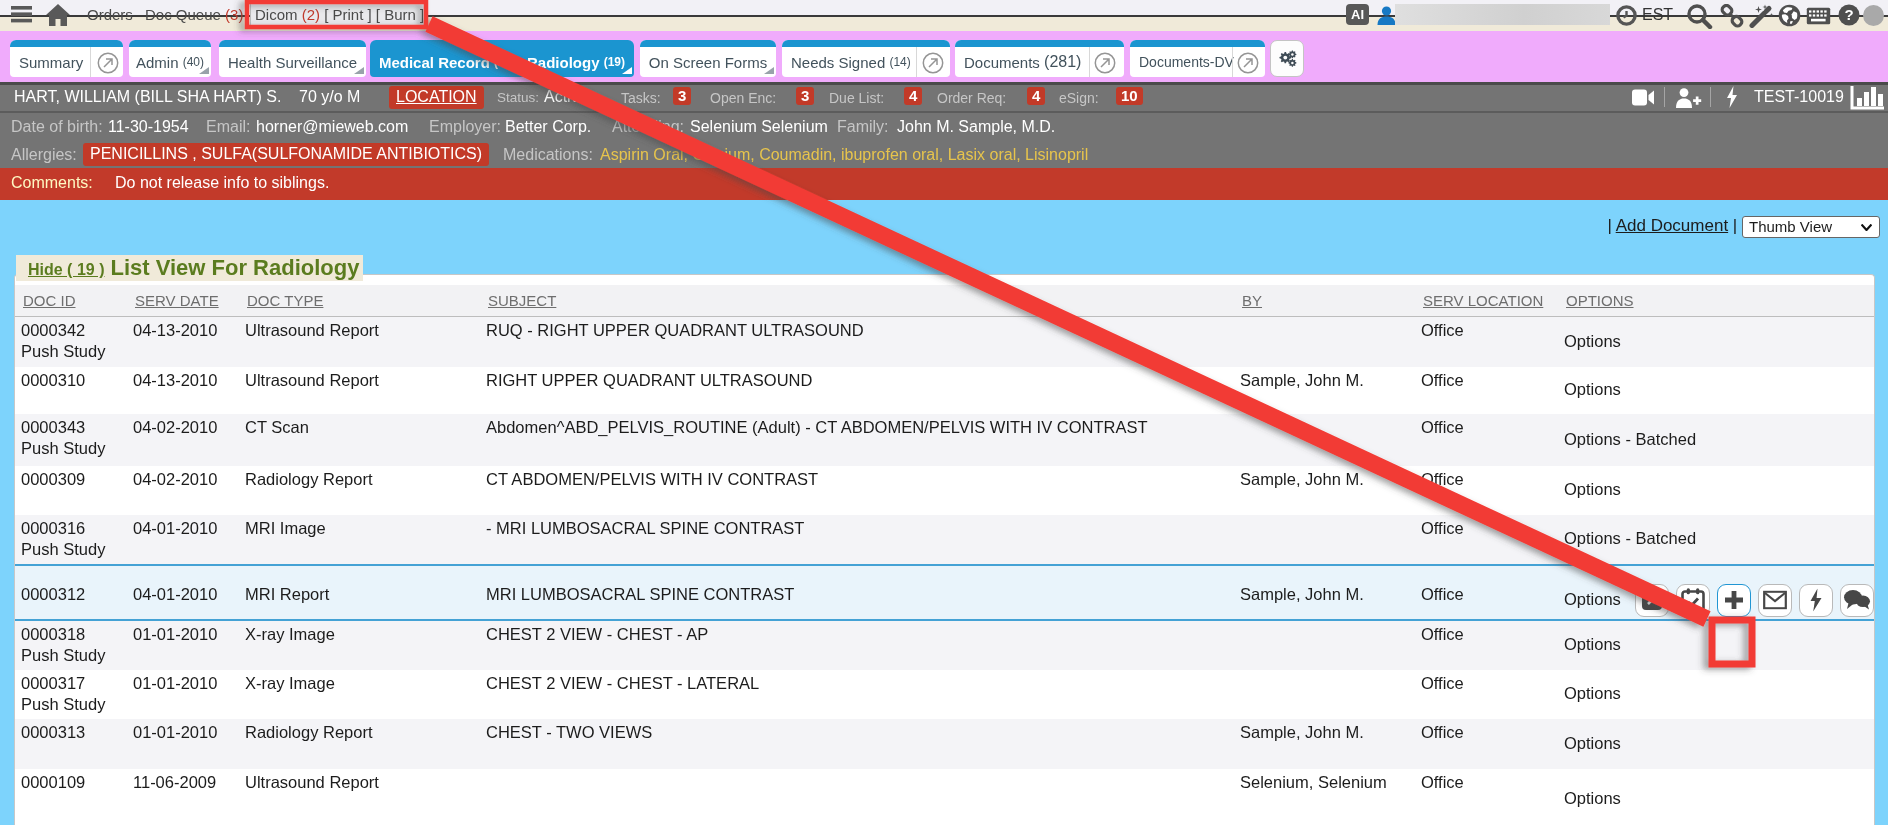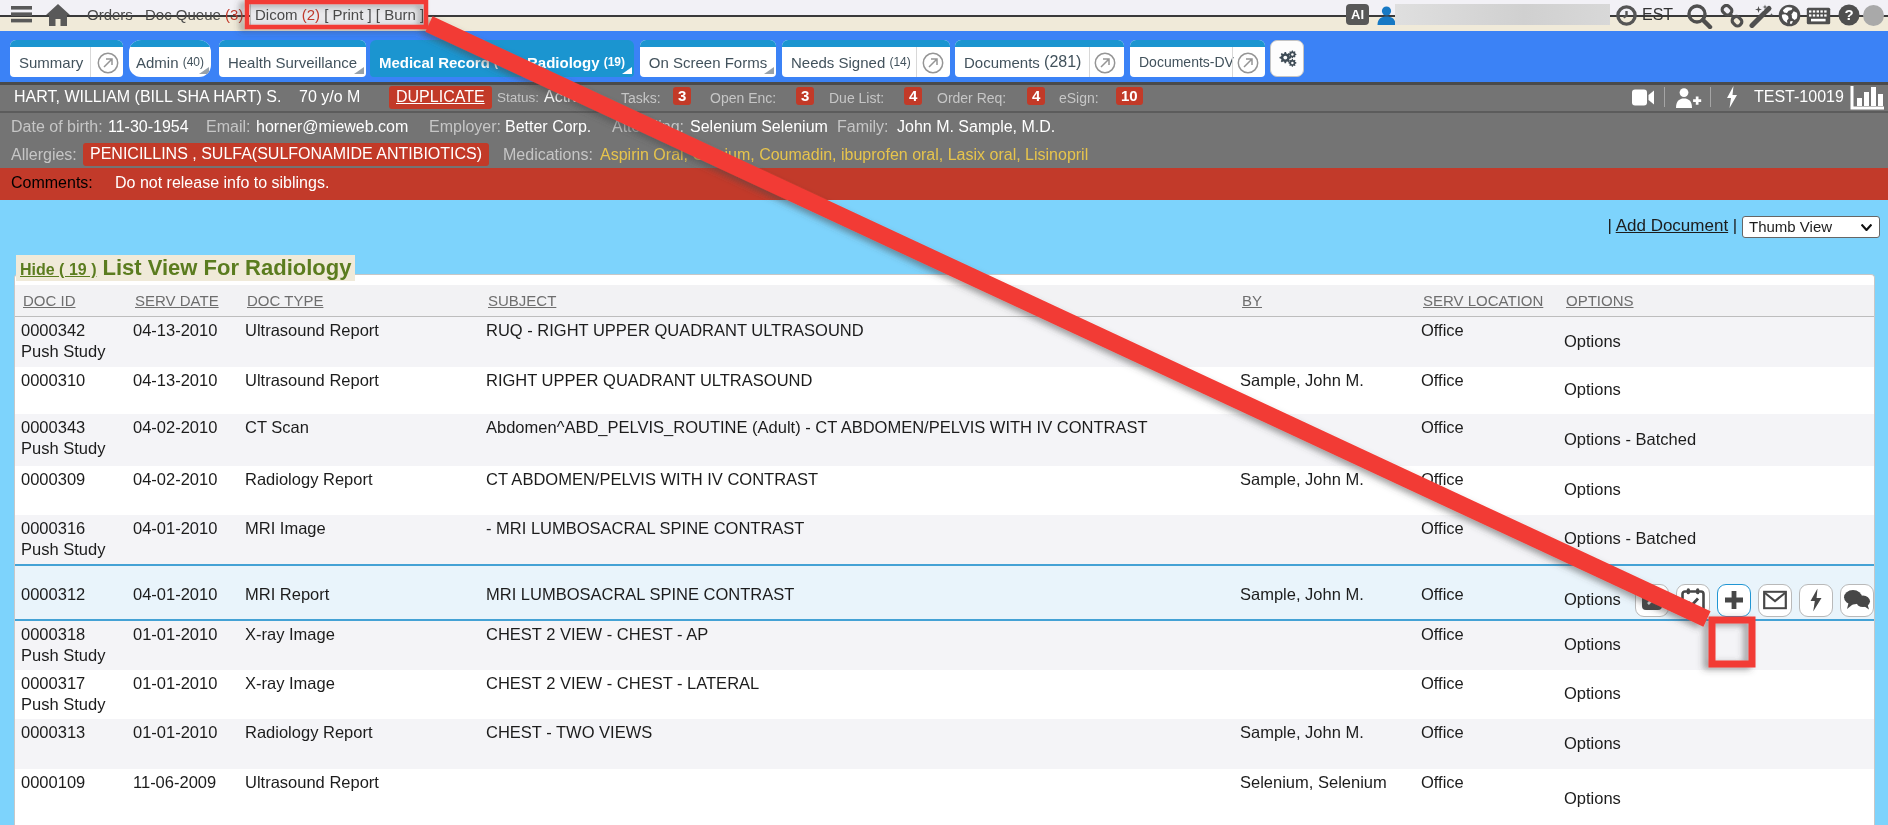--- a/index.html
+++ b/index.html
@@ -1,20 +1,20 @@
 <!DOCTYPE html>
 <html><head>
 <meta charset="utf-8">
 <style>
 * { margin:0; padding:0; box-sizing:border-box; }
 html,body { width:1888px; height:825px; overflow:hidden; font-family:"Liberation Sans", sans-serif; background:#f0ead9; }
 .topbar { position:absolute; left:0; top:0; width:1888px; height:17px; background:#f2f1f6; border-bottom:2px solid #3a3a3a; }
 .topbar .menu-txt { position:absolute; top:6px; font-size:15px; color:#4a4a4a; white-space:nowrap; }
 .red { color:#c0392b; }
-.tabbar { position:absolute; left:0; top:31px; width:1888px; height:54px; background:#3b82f6; border-bottom:3px solid #4a4a4a; }
+.tabbar { position:absolute; left:0; top:31px; width:1888px; height:54px; background:#f0abfc; border-bottom:3px solid #4a4a4a; }
 .tab { position:absolute; top:9px; height:37px; background:#fff; border-radius:6px 6px 4px 4px; overflow:hidden; }
 .tab .bluestrip { position:absolute; left:0; top:0; width:100%; height:7px; background:#1b95d0; }
 .tab .lbl { position:absolute; left:0; right:0; top:7px; bottom:0; display:flex; align-items:center; justify-content:center; font-size:15px; color:#42525c; white-space:nowrap; }
 .tab.active { background:#1b95d0; }
 .tab.active .lbl { color:#fff; font-weight:bold; }
 .tab .corner { position:absolute; right:2px; bottom:3px; width:0; height:0; border-left:10px solid transparent; border-bottom:7px solid #98a2aa; }
 .tab.active .corner { border-bottom-color:#fff; }
 .tab .divider { position:absolute; top:7px; bottom:0; width:1px; background:#d8d8d8; }
 .gearbtn { position:absolute; left:1270px; top:9px; width:34px; height:37px; background:#fdfdfd; border:1px solid #c4c4c4; border-radius:7px; display:flex; align-items:center; justify-content:center; }
 .phdr { position:absolute; left:0; top:85px; width:1888px; height:26px; background:#747474; }
@@ -24,21 +24,21 @@
 .wht { color:#fff; }
 .badge { display:inline-block; background:#c23a28; color:#fff; font-weight:bold; border-radius:3px; padding:0px 5px 1px 5px; font-size:15px; }
 .hrow { position:absolute; white-space:nowrap; font-size:16px; }
 .meds { color:#e7c44c; }
 .content { position:absolute; left:0; top:200px; width:1888px; height:723px; background:#7dd3fc; }
 .adddoc { position:absolute; top:16px; right:8px; font-size:17px; color:#1c1c1c; }
 .adddoc a { color:#1c1c1c; }
 .tv-select { display:inline-block; width:138px; height:22px; border:1.5px solid #666; border-radius:3px; background:#fff; font-size:15px; padding:1px 6px; position:relative; top:0px; vertical-align:middle; }
 .fieldset { position:absolute; left:14px; top:74px; width:1861px; height:551px; border:1px solid #c7c7c7; border-radius:4px 4px 0 0; border-bottom:none; background:#fff; }
 .legend { position:absolute; left:2px; top:56px; background:#f0ead9; padding:0 6px; white-space:nowrap; }
-.hide-link { font-size:16px; font-weight:bold; color:#5b7c1f; text-decoration:underline; }
+.hide-link { font-size:16px; font-weight:bold; color:#5b7c1f; text-decoration:underline;margin-left:8px; }
 .lv-title { font-size:22px; font-weight:bold; color:#5b7c1f; margin-left:6px; }
 table.doclist { position:absolute; left:0px; top:0px; width:1859px; table-layout:fixed; border-collapse:collapse; font-size:16.5px; color:#1c1c1c; }
 table.doclist th { text-align:left; font-weight:normal; color:#6e6e6e; text-decoration:underline; font-size:15px; padding:7px 0 7px 8px; background:#f2f2f4; border-bottom:1px solid #bdbdbd; height:31px; }
 table.doclist td { vertical-align:top; padding:3px 0 4px 6px; line-height:21px; }
 table.doclist td.opt { vertical-align:middle; }
 tr.alt { background:#f4f4f7; }
 tr.hl { background:#e9f4fb; }
 tr.hl td { border-top:2px solid #44a2d5; border-bottom:2px solid #44a2d5; padding-top:18px; padding-bottom:2px; }
 td.opt { white-space:nowrap; }
 .iconbtn { display:inline-block; width:34px; height:33px; white-space:nowrap; background:#fff; border:1px solid #b9b9b9; border-radius:9px; vertical-align:middle; margin-left:7px; position:relative; }
@@ -127,21 +127,21 @@
 <div class="tabbar">
   <div class="tab" style="left:10px;width:113px;">
     <div class="bluestrip"></div>
     <div class="lbl" style="justify-content:flex-start;padding-left:9px;">Summary</div>
     <div class="divider" style="left:80px;"></div>
     <svg width="22" height="22" style="position:absolute;left:87px;top:12px" viewBox="0 0 22 22">
       <circle cx="11" cy="11" r="9.7" fill="none" stroke="#959595" stroke-width="1.5"></circle>
       <path d="M7 15 L14.5 7.5 M9 7 L15 7 L15 13" fill="none" stroke="#959595" stroke-width="1.5"></path>
     </svg>
   </div>
-  <div class="tab" style="left:129px;width:82px;border-radius:12px;">
+  <div class="tab" style="left:129px;width:82px;">
       <div class="bluestrip"></div>
       <div class="lbl">Admin&nbsp;<span style="font-size:12px">(40)</span></div>
       <div class="corner"></div>
     </div>
   <div class="tab" style="left:219px;width:147px;">
       <div class="bluestrip"></div>
       <div class="lbl">Health Surveillance</div>
       <div class="corner"></div>
     </div>
   <div class="tab active" style="left:370px;width:264px;">
@@ -190,21 +190,21 @@
         <path d="M19 13.6 L20.4 13.6 L20.8 15 L21.8 15.4 L23 14.7 L24 15.7 L23.3 16.9 L23.7 17.9 L25.1 18.3 L25.1 19.7 L23.7 20.1 L23.3 21.1 L24 22.3 L23 23.3 L21.8 22.6 L20.8 23 L20.4 24.4 L19 24.4 L18.6 23 L17.6 22.6 L16.4 23.3 L15.4 22.3 L16.1 21.1 L15.7 20.1 L14.3 19.7 L14.3 18.3 L15.7 17.9 L16.1 16.9 L15.4 15.7 L16.4 14.7 L17.6 15.4 L18.6 15 Z"></path>
         <circle cx="19.7" cy="19" r="1.7" fill="#fdfdfd"></circle>
       </g>
     </svg>
   </div>
 </div>
 
 <div class="phdr">
   <div class="hrow wht" style="left:14px;top:3px;">HART, WILLIAM (BILL SHA HART) S.</div>
   <div class="hrow wht" style="left:299px;top:3px;">70 y/o M</div>
-  <div class="hrow" style="left:389px;top:1px;"><span class="badge" style="text-decoration:underline;font-weight:normal;font-size:16px;padding:2px 7px 3px 7px;">DUPLICATE</span></div>
+  <div class="hrow" style="left:389px;top:1px;"><span class="badge" style="text-decoration:underline;font-weight:normal;font-size:16px;padding:2px 7px 3px 7px;">LOCATION</span></div>
   <div class="hrow" style="left:497px;top:5px;font-size:13.5px;"><span class="lab">Status:</span></div>
   <div class="hrow wht" style="left:544px;top:3px;">Active</div>
   <div class="hrow" style="left:621px;top:5px;font-size:14px;"><span class="lab">Tasks:</span></div>
   <div class="hrow" style="left:673px;top:2px;"><span class="badge">3</span></div>
   <div class="hrow" style="left:710px;top:5px;font-size:14px;"><span class="lab">Open Enc:</span></div>
   <div class="hrow" style="left:796px;top:2px;"><span class="badge">3</span></div>
   <div class="hrow" style="left:829px;top:5px;font-size:14px;"><span class="lab">Due List:</span></div>
   <div class="hrow" style="left:904px;top:2px;"><span class="badge">4</span></div>
   <div class="hrow" style="left:937px;top:5px;font-size:14px;"><span class="lab">Order Req:</span></div>
   <div class="hrow" style="left:1027px;top:2px;"><span class="badge">4</span></div>
@@ -246,21 +246,21 @@
   <div class="hrow wht" style="left:690px;top:5px;">Selenium Selenium</div>
   <div class="hrow" style="left:837px;top:5px;"><span class="lab">Family:</span></div>
   <div class="hrow wht" style="left:897px;top:5px;">John M. Sample, M.D.</div>
   <div class="hrow" style="left:11px;top:33px;"><span class="lab">Allergies:</span></div>
   <div class="hrow" style="left:83px;top:30px;"><span class="badge" style="font-weight:normal;font-size:16px;padding:2px 7px 3px 7px;">PENICILLINS , SULFA(SULFONAMIDE ANTIBIOTICS)</span></div>
   <div class="hrow" style="left:503px;top:33px;"><span class="lab">Medications:</span></div>
   <div class="hrow meds" style="left:600px;top:33px;">Aspirin Oral, Calcium, Coumadin, ibuprofen oral, Lasix oral, Lisinopril</div>
 </div>
 
 <div class="commentbar">
-  <div class="hrow" style="left:11px;top:6px;color:#000000;">Comments:</div>
+  <div class="hrow" style="left:11px;top:6px;color:#fef9c3;">Comments:</div>
   <div class="hrow wht" style="left:115px;top:6px;">Do not release info to siblings.</div>
 </div>
 
 <div class="content">
   <div class="adddoc">| <a href="#">Add Document</a> |
     <span class="tv-select">Thumb View
       <svg width="11" height="7" style="position:absolute;right:7px;top:7px" viewBox="0 0 11 7">
           <path d="M0.5 0.5 L5.5 6 L10.5 0.5" fill="none" stroke="#111" stroke-width="2.2"></path>
         </svg>
     </span>

